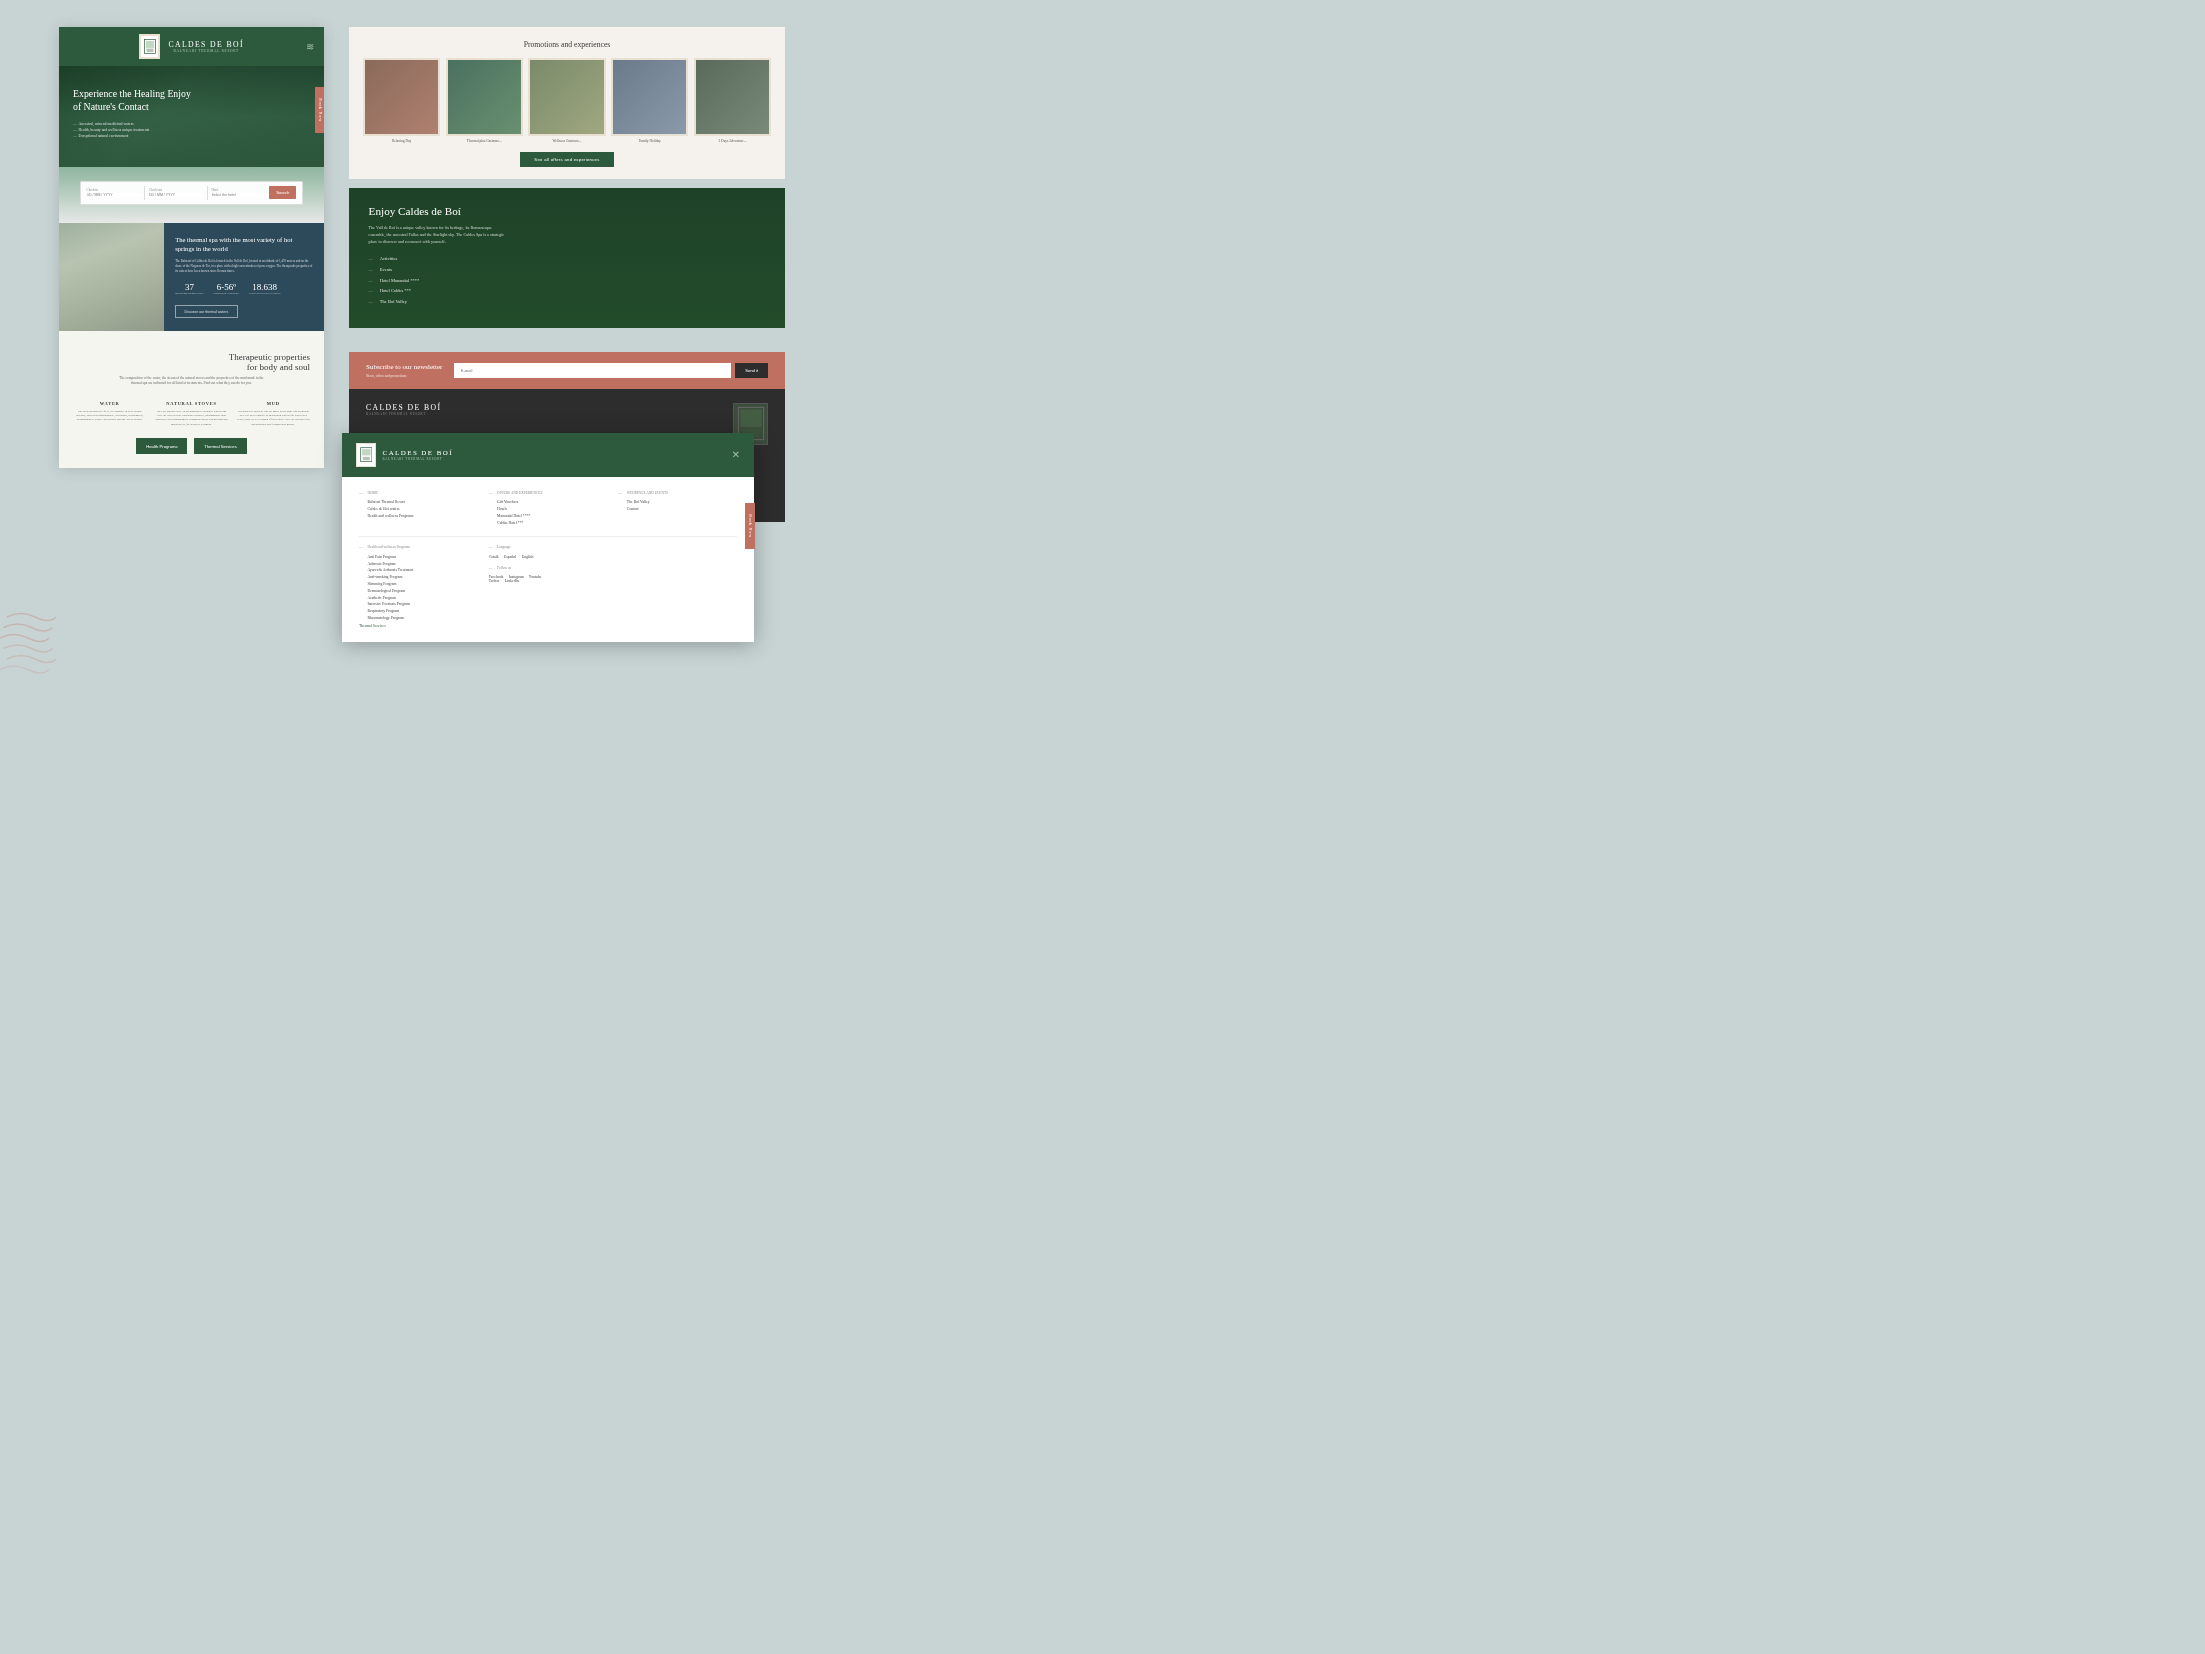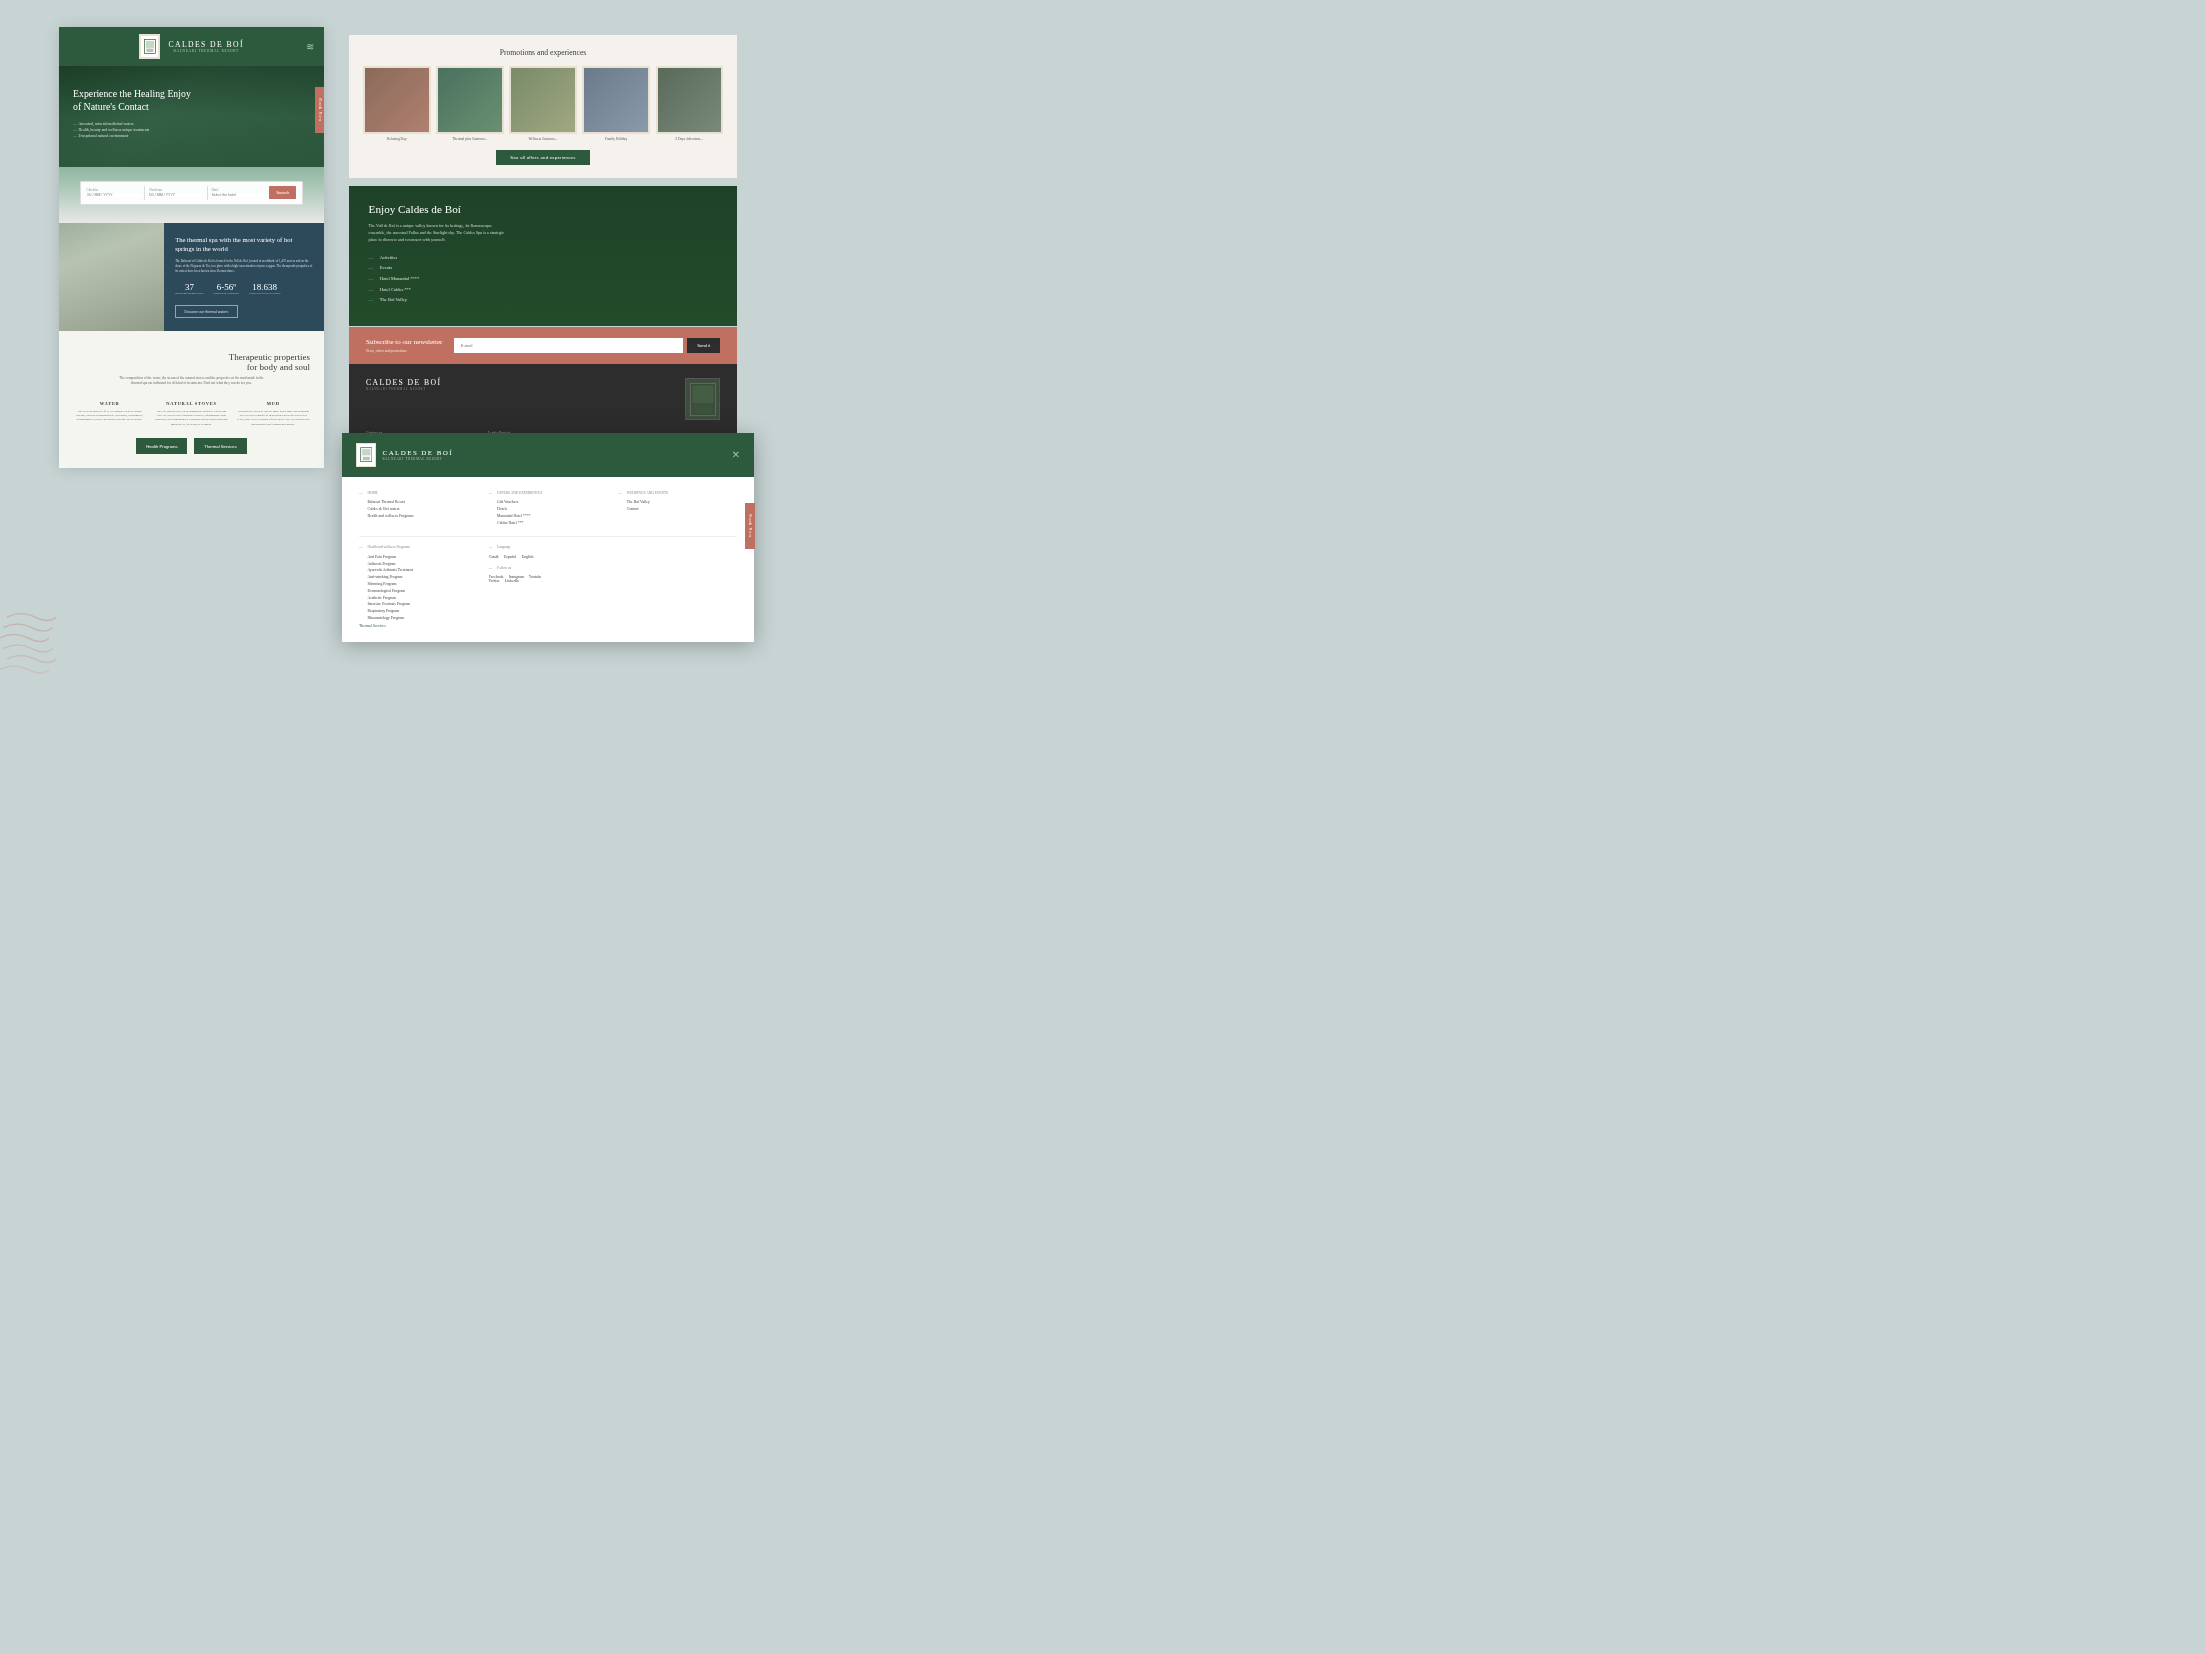--- a/index.html
+++ b/index.html
@@ -294,22 +294,22 @@
       border: none;
       padding: 5.6px 9.8px;
       font-size: 4.2px;
       cursor: pointer;
     }
 
     
     .right-section {
       position: absolute;
       left: 349px;
-      top: 35px;
-      width: 388px;
+      top: 27px;
+      width: 436px;
     }
 
     
     .promotions-panel {
       background: #f5f2ed;
       padding: 12.6px 14px;
       margin-bottom: 8.4px;
     }
     .promotions-panel h2 {
       text-align: center;
@@ -364,21 +364,21 @@
       padding: 4.9px 14px;
       font-size: 4.2px;
       cursor: pointer;
       letter-spacing: 0.3px;
     }
 
     
     .enjoy-panel {
       background: #2d5a3d;
       padding: 17px 19.6px;
-      margin-bottom: 1px;
+      margin-bottom: 24px;
       position: relative;
       overflow: hidden;
       min-height: 140px;
     }
     .enjoy-bg {
       position: absolute;
       inset: 0;
       background: linear-gradient(180deg, rgba(20,50,25,0.6) 0%, rgba(30,70,35,0.7) 100%);
     }
     .enjoy-content { position: relative; z-index: 2; }

